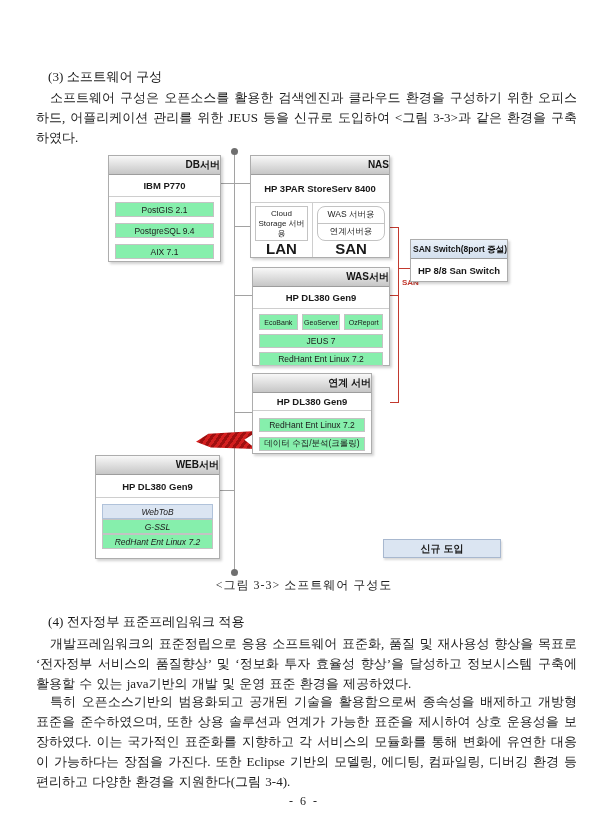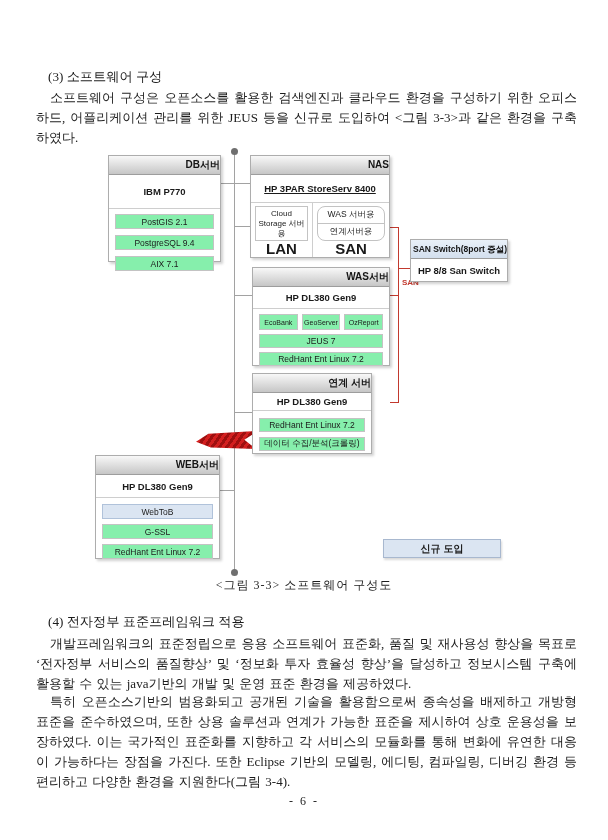--- a/index.html
+++ b/index.html
@@ -89,31 +89,31 @@
     <div class="ln red" style="left:390px;top:227px;width:8px;height:1px;"></div>
     <div class="ln red" style="left:398px;top:268px;width:12px;height:1px;"></div>
     <div class="ln red" style="left:390px;top:295px;width:8px;height:1px;"></div>
     <div class="ln red" style="left:390px;top:402px;width:8px;height:1px;"></div>
     <div class="san-lbl" style="left:402px;top:278px;">SAN</div>
 
     <div class="red-arrow"></div>
 
     <div class="dbox" style="left:108px;top:155px;width:113px;height:107px;">
       <div class="hd">DB서버</div>
-      <div class="model" style="height:34px;">IBM P770</div>
+      <div class="model" style="height:22px;">IBM P770</div>
       <div class="items" style="gap:6px;">
         <div class="itm" style="height:15px;">PostGIS 2.1</div>
         <div class="itm" style="height:15px;">PostgreSQL 9.4</div>
         <div class="itm" style="height:15px;">AIX 7.1</div>
       </div>
     </div>
 
     <div class="dbox" style="left:250px;top:155px;width:140px;height:103px;">
       <div class="hd">NAS</div>
-      <div class="model" style="height:28px;text-decoration:underline;">HP 3PAR StoreServ 8400</div>
+      <div class="model" style="height:28px;">HP 3PAR StoreServ 8400</div>
       <div class="nas-cols">
         <div class="nas-col l">
           <div class="nas-cell" style="height:36px;">Cloud Storage 서버용</div>
           <div class="nas-lbl">LAN</div>
         </div>
         <div class="nas-col r">
           <div class="nas-two" style="border:1px solid #c3c3c3;">
             <div class="cell">WAS 서버용</div>
             <div class="cell">연계서버용</div>
           </div>
@@ -146,21 +146,21 @@
       <div class="model" style="height:18px;">HP DL380 Gen9</div>
       <div class="items" style="gap:5px;padding-top:7px;">
         <div class="itm" style="height:14px;">RedHant Ent Linux 7.2</div>
         <div class="itm" style="height:14px;">데이터 수집/분석(크롤링)</div>
       </div>
     </div>
 
     <div class="dbox" style="left:95px;top:455px;width:125px;height:104px;">
       <div class="hd">WEB서버</div>
       <div class="model" style="height:23px;">HP DL380 Gen9</div>
-      <div class="items" style="gap:5px;padding-top:6px;">
+      <div class="items" style="padding-top:6px;font-style:italic;">
         <div class="itm blue" style="height:15px;">WebToB</div>
         <div class="itm" style="height:15px;">G-SSL</div>
         <div class="itm" style="height:15px;">RedHant Ent Linux 7.2</div>
       </div>
     </div>
 
     <div class="legend" style="left:383px;top:539px;width:118px;height:19px;">신규 도입</div>
   </div>
 
   <div class="caption" style="top:577px;">&lt;그림 3-3&gt; 소프트웨어 구성도</div>

